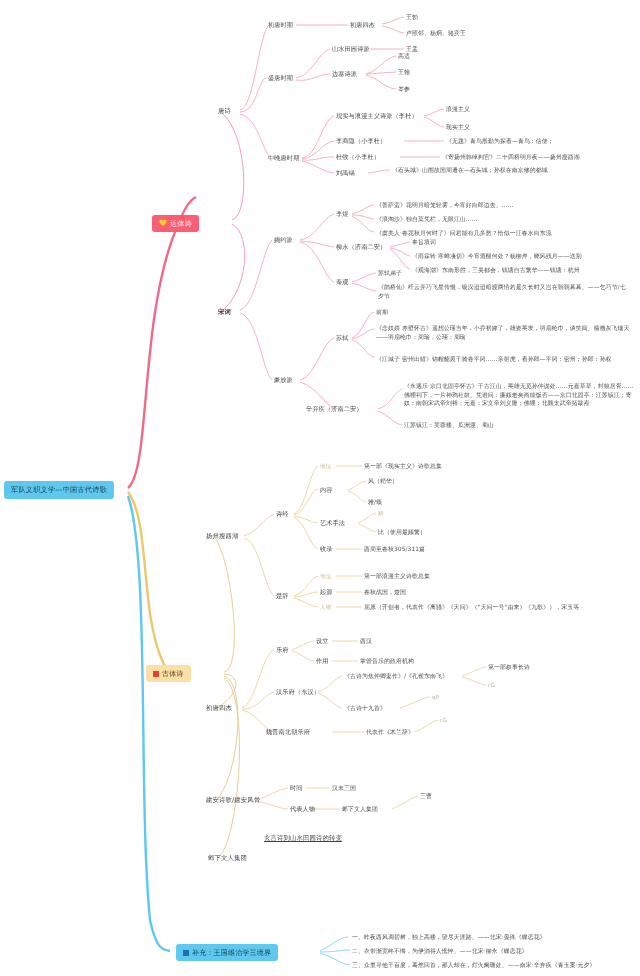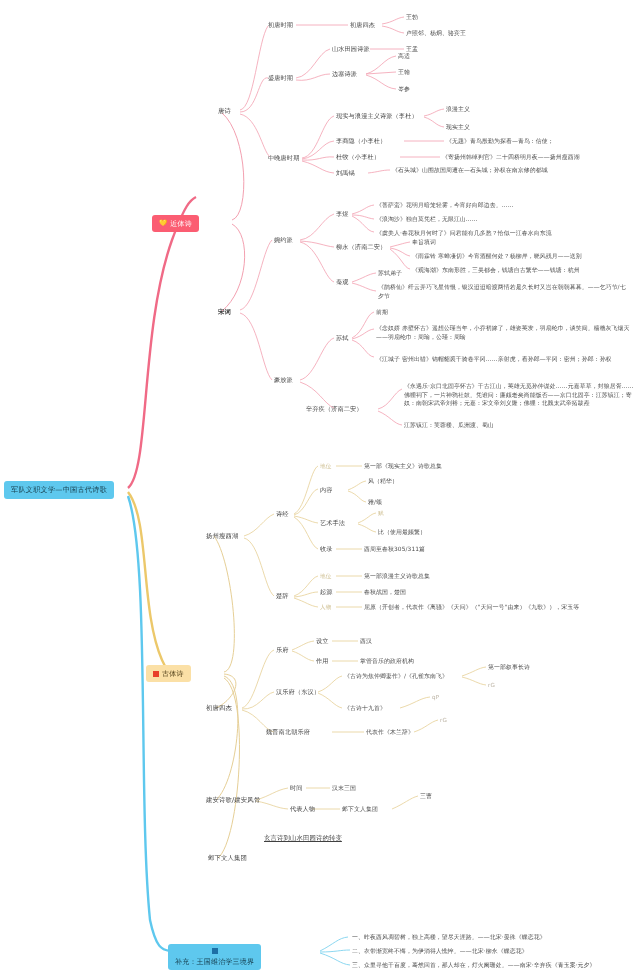--- a/index.html
+++ b/index.html
@@ -295,21 +295,21 @@
   <div class="node lv3" style="left:266px; top:728px;">魏晋南北朝乐府</div>
   <div class="node leaf" style="left:366px; top:728px;">代表作《木兰辞》</div>
   <div class="node faint" style="left:440px; top:716px;">rG</div>
 
   <div class="node lv3" style="left:290px; top:784px;">时间</div>
   <div class="node leaf" style="left:332px; top:784px;">汉末三国</div>
   <div class="node lv3" style="left:290px; top:805px;">代表人物</div>
   <div class="node leaf" style="left:342px; top:805px;">邺下文人集团</div>
   <div class="node leaf" style="left:420px; top:792px;">三曹</div>
 
-  <div class="badge badge-blue" style="left:168px; top:944px;flex-direction:column;">
+  <div class="badge badge-blue" style="left:176px; top:944px;">
     <span class="sq-blue"></span>
     <span>补充：王国维治学三境界</span>
   </div>
   <div class="node leaf wrap" style="left:352px; top:933px; width:284px;">一、昨夜西风凋碧树，独上高楼，望尽天涯路。——北宋·晏殊《蝶恋花》</div>
   <div class="node leaf wrap" style="left:352px; top:947px; width:284px;">二、衣带渐宽终不悔，为伊消得人憔悴。——北宋·柳永《蝶恋花》</div>
   <div class="node leaf wrap" style="left:352px; top:961px; width:270px;">三、众里寻他千百度，蓦然回首，那人却在，灯火阑珊处。——南宋·辛弃疾《青玉案·元夕》</div>
 
 </div>
 
 </body></html>

